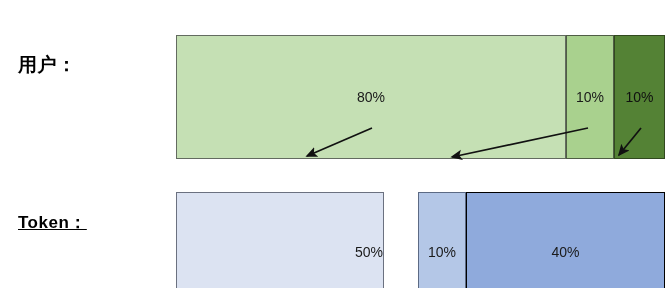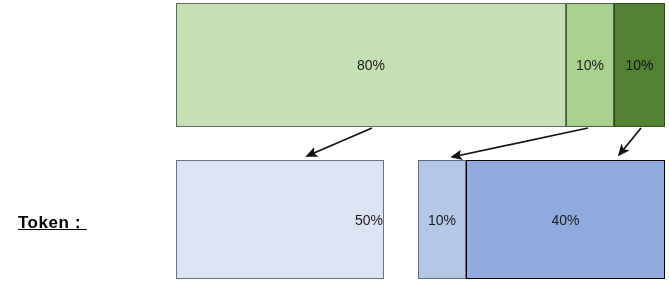--- a/index.html
+++ b/index.html
@@ -34,20 +34,21 @@
   #label-user  { left: 18px; top: 52px; }
   #label-token { left: 18px; top: 211px; font-size: 17px; text-decoration: underline; }
 
   
   .bar {
     position: absolute;
     box-sizing: border-box;
     display: flex;
     align-items: center;
     justify-content: center;
+    margin-top: 32px;
   }
   .seg {
     position: absolute;
     top: 0;
     height: 100%;
     box-sizing: border-box;
     display: flex;
     align-items: center;
     justify-content: center;
   }
@@ -137,20 +138,21 @@
     color: #ffffff;
     white-space: nowrap;
     letter-spacing: 0.3px;
   }
 </style>
 </head>
 <body>
 
 <div id="diagram">
 
+  <div class="row-label" id="label-user">用户：</div>
 
   <div class="row-label" id="label-token">Token：</div>
 
   <div class="bar" id="bar-user">
     <div class="seg" id="seg-user-80">
       <span class="seg-label">80%</span>
     </div>
     <div class="seg" id="seg-user-10a">
       <span class="seg-label">10%</span>
     </div>

